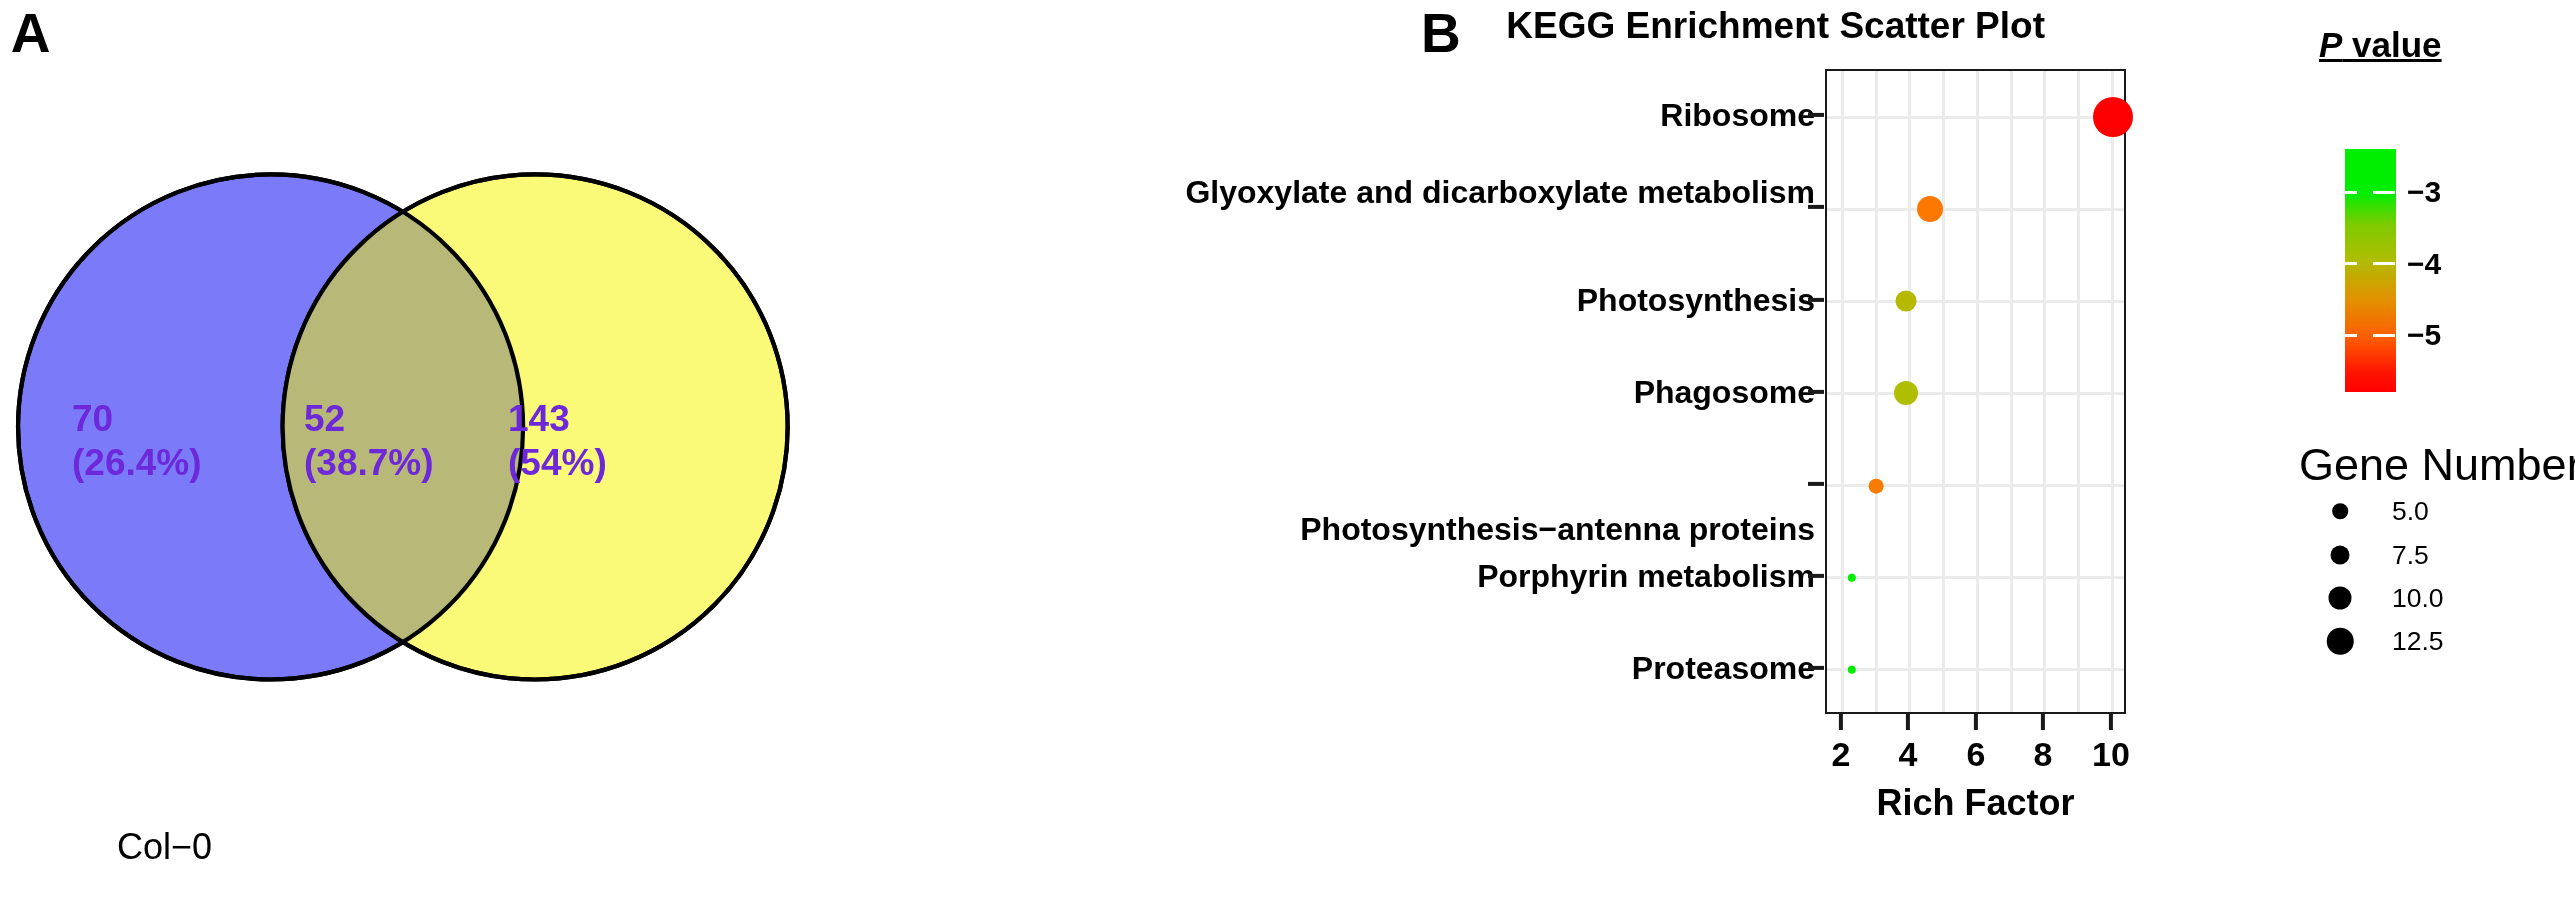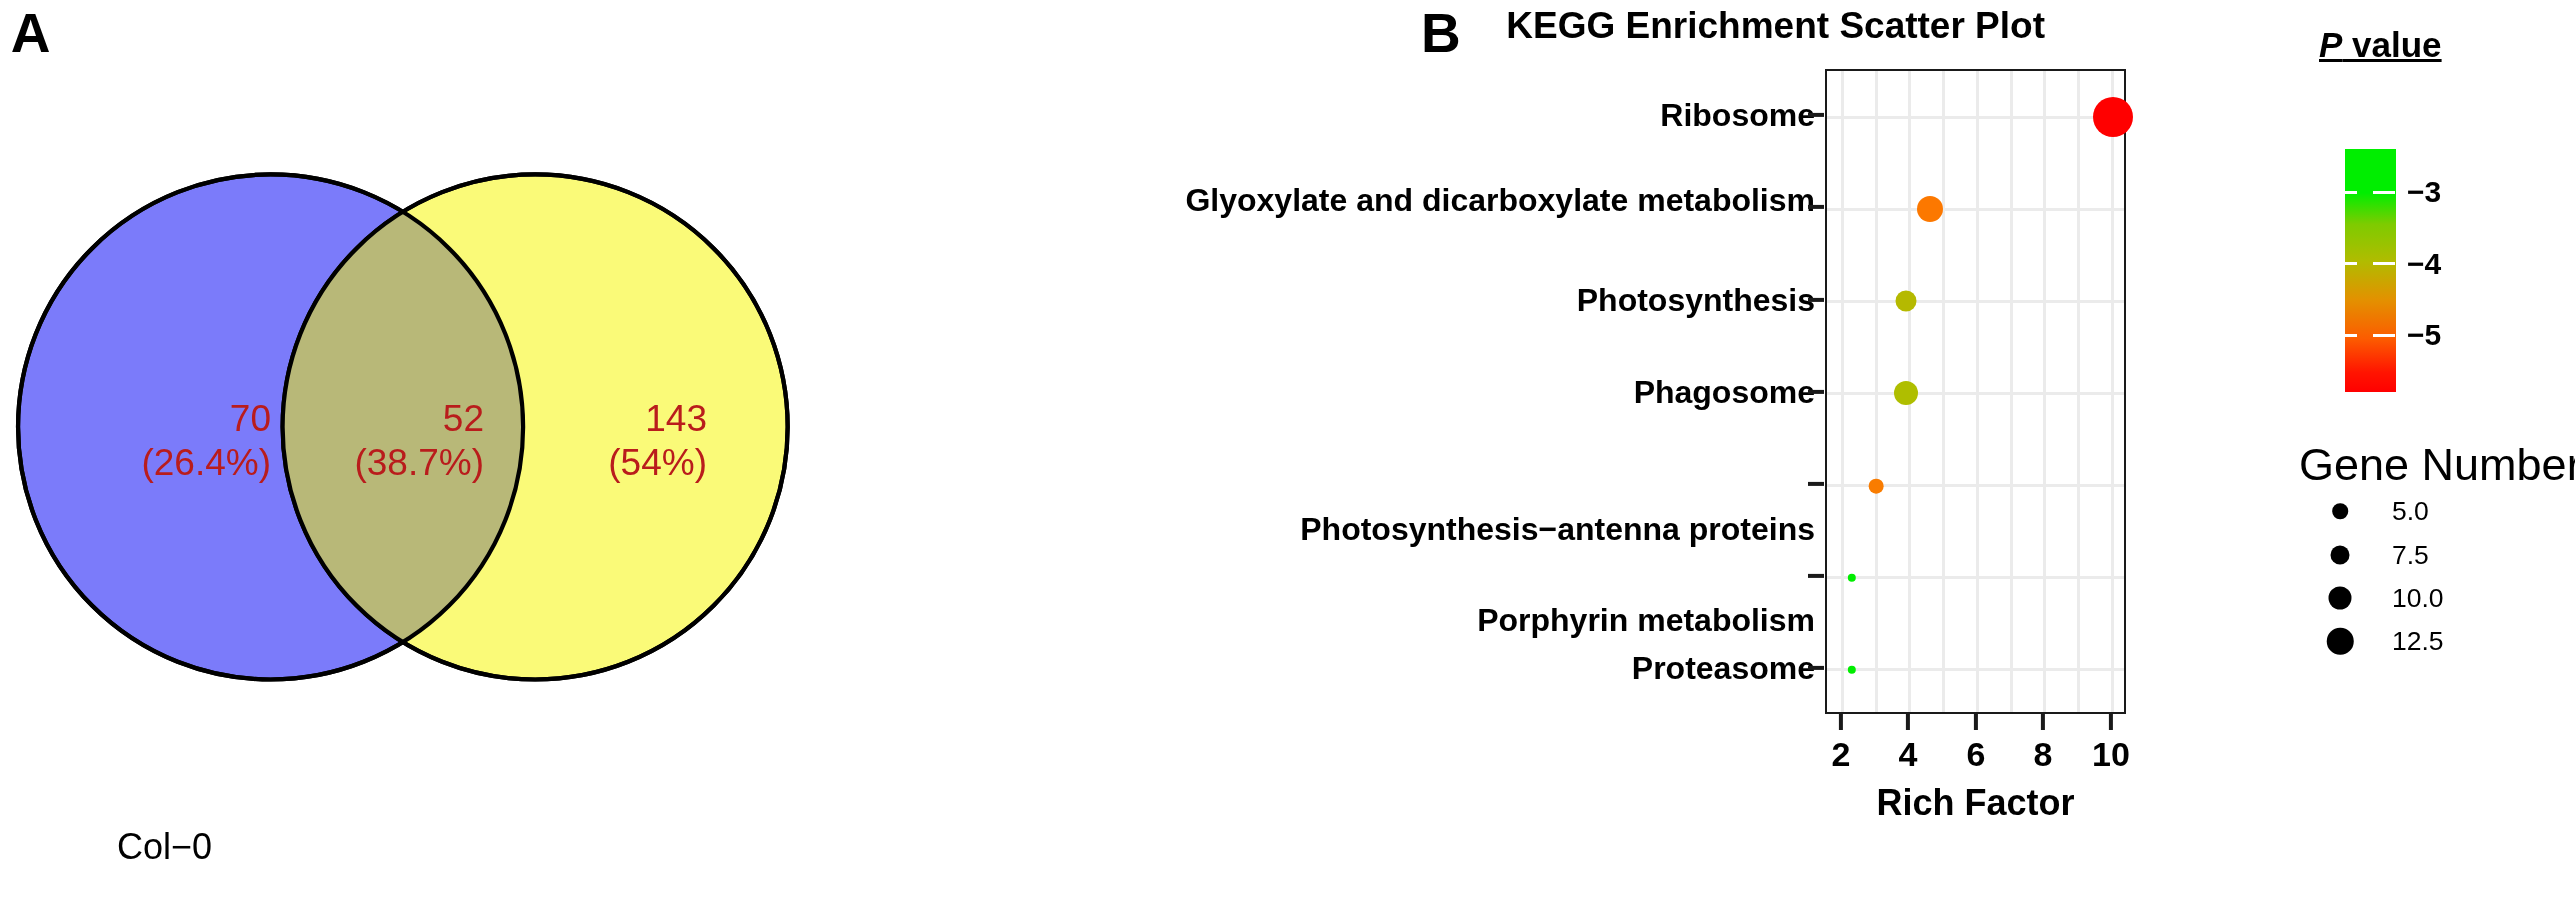--- a/index.html
+++ b/index.html
@@ -32,25 +32,25 @@
     left: 0; top: 0;
     width: 938px; height: 906px;
   }
   #venn-svg {
     position: absolute;
     left: 0; top: 60px;
     width: 938px; height: 758px;
   }
   .venn-count {
     position: absolute;
-    text-align: right;
-    font-weight: normal;
+    text-align: left;
+    font-weight: bold;
     font-size: 37px;
     line-height: 1.18;
-    color: #b91c1c;
+    color: #6d28d9;
     white-space: nowrap;
   }
   #venn-left-count  { left: 72px; top: 397px; width: 199px; }
   #venn-mid-count   { left: 304px; top: 397px; width: 180px; }
   #venn-right-count { left: 508px; top: 397px; width: 199px; }
 
   .venn-setlabel {
     position: absolute;
     font-size: 36px;
     font-weight: normal;
@@ -282,29 +282,29 @@
         <div class="dot" style="width: 24px; height: 24px; left: 79px; top: 322px; background: rgb(175, 190, 0);"></div>
         <div class="dot" style="width: 14.7px; height: 14.7px; left: 49px; top: 415px; background: rgb(249, 124, 0);"></div>
         <div class="dot" style="width: 8.4px; height: 8.4px; left: 25px; top: 507px; background: rgb(0, 238, 0);"></div>
         <div class="dot" style="width: 8.4px; height: 8.4px; left: 25px; top: 599px; background: rgb(0, 238, 0);"></div>
       </div>
   </div>
 
   <div id="y-axis-group">
       <div class="ycat-label" style="top: 115px;">Ribosome</div>
       <div class="ytick" style="top: 115px;"></div>
-      <div class="ycat-label" style="top: 200px;">Glyoxylate and dicarboxylate metabolism</div>
+      <div class="ycat-label" style="top: 192px;">Glyoxylate and dicarboxylate metabolism</div>
       <div class="ytick" style="top: 207px;"></div>
       <div class="ycat-label" style="top: 300px;">Photosynthesis</div>
       <div class="ytick" style="top: 300px;"></div>
       <div class="ycat-label" style="top: 392px;">Phagosome</div>
       <div class="ytick" style="top: 392px;"></div>
       <div class="ycat-label" style="top: 484px; margin-top: 45px;">Photosynthesis−antenna proteins</div>
       <div class="ytick" style="top: 484px;"></div>
-      <div class="ycat-label" style="top: 576px; margin-top: 44px;">Porphyrin metabolism</div>
+      <div class="ycat-label" style="top: 576px;">Porphyrin metabolism</div>
       <div class="ytick" style="top: 576px;"></div>
       <div class="ycat-label" style="top: 668px;">Proteasome</div>
       <div class="ytick" style="top: 668px;"></div>
     </div>
   <div id="x-axis-group">
       <div class="xtick" style="left: 903px;"></div>
       <div class="xtick-label" style="left: 903px;">2</div>
       <div class="xtick" style="left: 970px;"></div>
       <div class="xtick-label" style="left: 970px;">4</div>
       <div class="xtick" style="left: 1038px;"></div>

